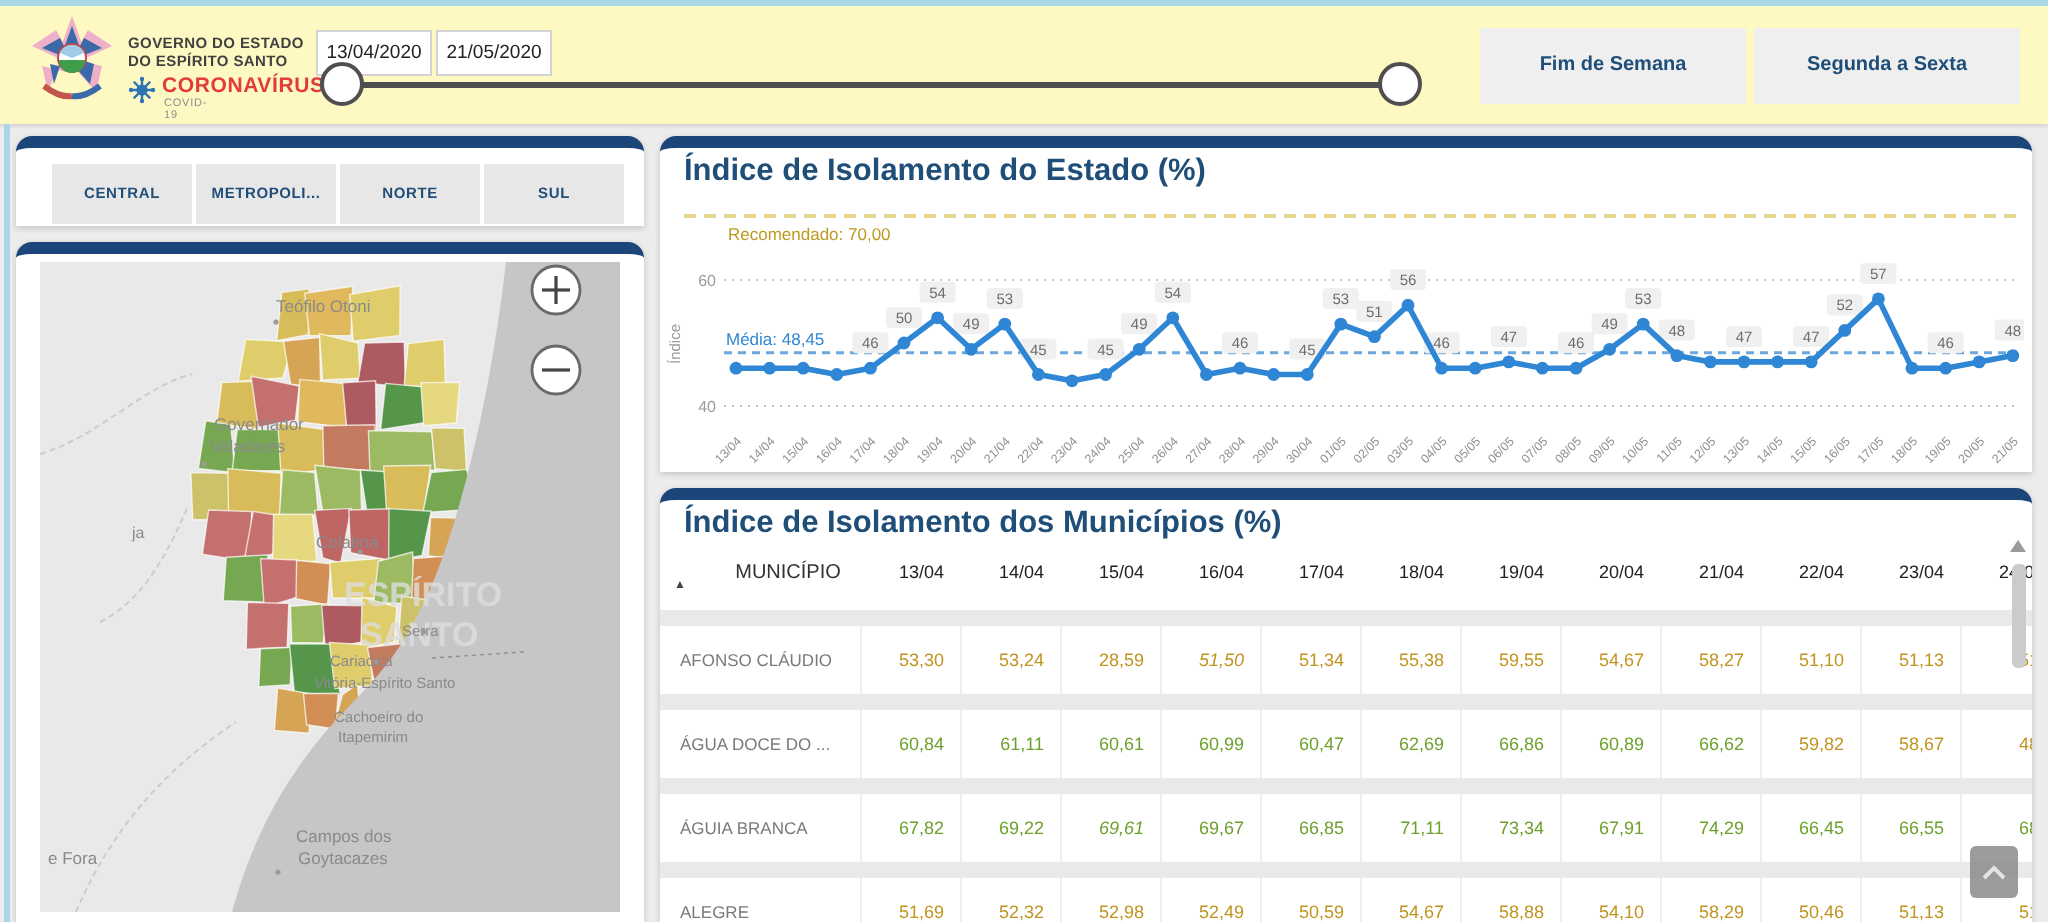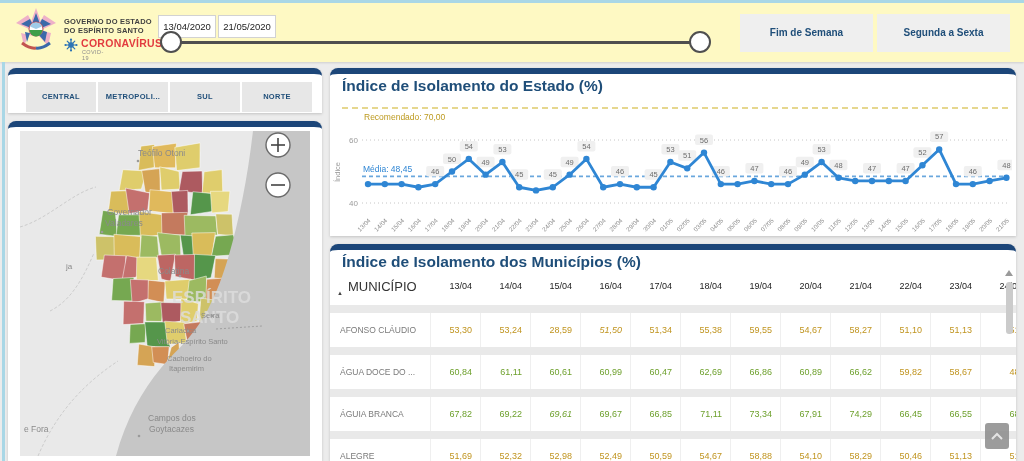--- a/index.html
+++ b/index.html
@@ -42,21 +42,21 @@
               text-align:center;line-height:30px;letter-spacing:.3px;cursor:pointer;white-space:nowrap;overflow:hidden;}
 
   
   .panel-title{position:absolute;left:12px;top:3px;font-size:15.5px;font-weight:bold;color:#1f4e79;white-space:nowrap;}
   #recomm-line{position:absolute;left:12px;top:33px;width:666px;border-top:2px dashed #e6d78f;}
   #recomm-label{position:absolute;left:34px;top:38px;font-size:8.5px;color:#bd9a1f;}
   #chart-svg{position:absolute;left:2px;top:46px;}
 
   
   #table-header{position:absolute;left:0px;top:18px;display:flex;height:36px;align-items:center;}
-  .th-name{width:100px;padding-left:18px;box-sizing:border-box;font-size:13px;color:#333;}
+  .th-name{width:100px;padding-left:28px;box-sizing:border-box;font-size:10px;color:#333;text-align:center;}
   .th-date{width:50px;text-align:right;padding-right:8px;box-sizing:border-box;font-size:9px;color:#222;}
   #sort-icon{position:absolute;left:7px;top:40px;font-size:6px;color:#444;}
   #table-body{position:absolute;left:0;top:55px;width:720px;}
   .tband{height:8px;background:#e9e9e9;}
   .trow{display:flex;height:34px;align-items:center;background:#fff;}
   .td-name{width:100px;padding-left:10px;box-sizing:border-box;font-size:8.5px;color:#7a7a7a;white-space:nowrap;overflow:hidden;}
   .td-val{width:50px;text-align:right;padding-right:8px;box-sizing:border-box;font-size:9px;border-left:1px solid #efefef;height:34px;line-height:34px;}
   .td-val:first-of-type{border-left:none;}
   #tbl-scroll-arrow{position:absolute;right:3px;top:20px;width:0;height:0;border-left:4px solid transparent;border-right:4px solid transparent;border-bottom:6px solid #9a9a9a;}
   #tbl-scroll-thumb{position:absolute;right:3px;top:32px;width:7px;height:52px;background:#cbcbcb;border-radius:3px;}
@@ -132,22 +132,22 @@
     <div class="slider-handle" id="handle-end"></div>
 
     <div class="top-btn" id="btn-weekend">Fim de Semana</div>
     <div class="top-btn" id="btn-weekdays">Segunda a Sexta</div>
   </div>
 
   <div class="panel" id="panel-regions">
     <div id="region-btns">
       <div class="region-btn">CENTRAL</div>
       <div class="region-btn">METROPOLI...</div>
+      <div class="region-btn">NORTE</div>
       <div class="region-btn">SUL</div>
-      <div class="region-btn">NORTE</div>
     </div>
   </div>
 
   <div class="panel" id="panel-map">
     <svg id="map-svg" width="290" height="325" viewBox="0 0 290 325">
       <rect x="0" y="0" width="290" height="325" fill="#e9e9e9"></rect>
       <path d="M 0,96 C 28,88 52,62 76,56 M 18,325 C 38,278 68,250 98,230 M 30,180 C 50,170 62,150 74,122" fill="none" stroke="#cccccc" stroke-width="1" stroke-dasharray="3,2"></path>
       <g id="mosaic">
           <polygon points="120.9,15.2 134.6,13.4 134.2,36.4 118.3,39.4" fill="#d9bc5a" stroke="rgba(255,255,255,0.7)" stroke-width="0.7"></polygon>
           <polygon points="132.4,15.6 156.4,12.2 155.5,36.8 134.7,36.8" fill="#e0b95c" stroke="rgba(255,255,255,0.7)" stroke-width="0.7"></polygon>

